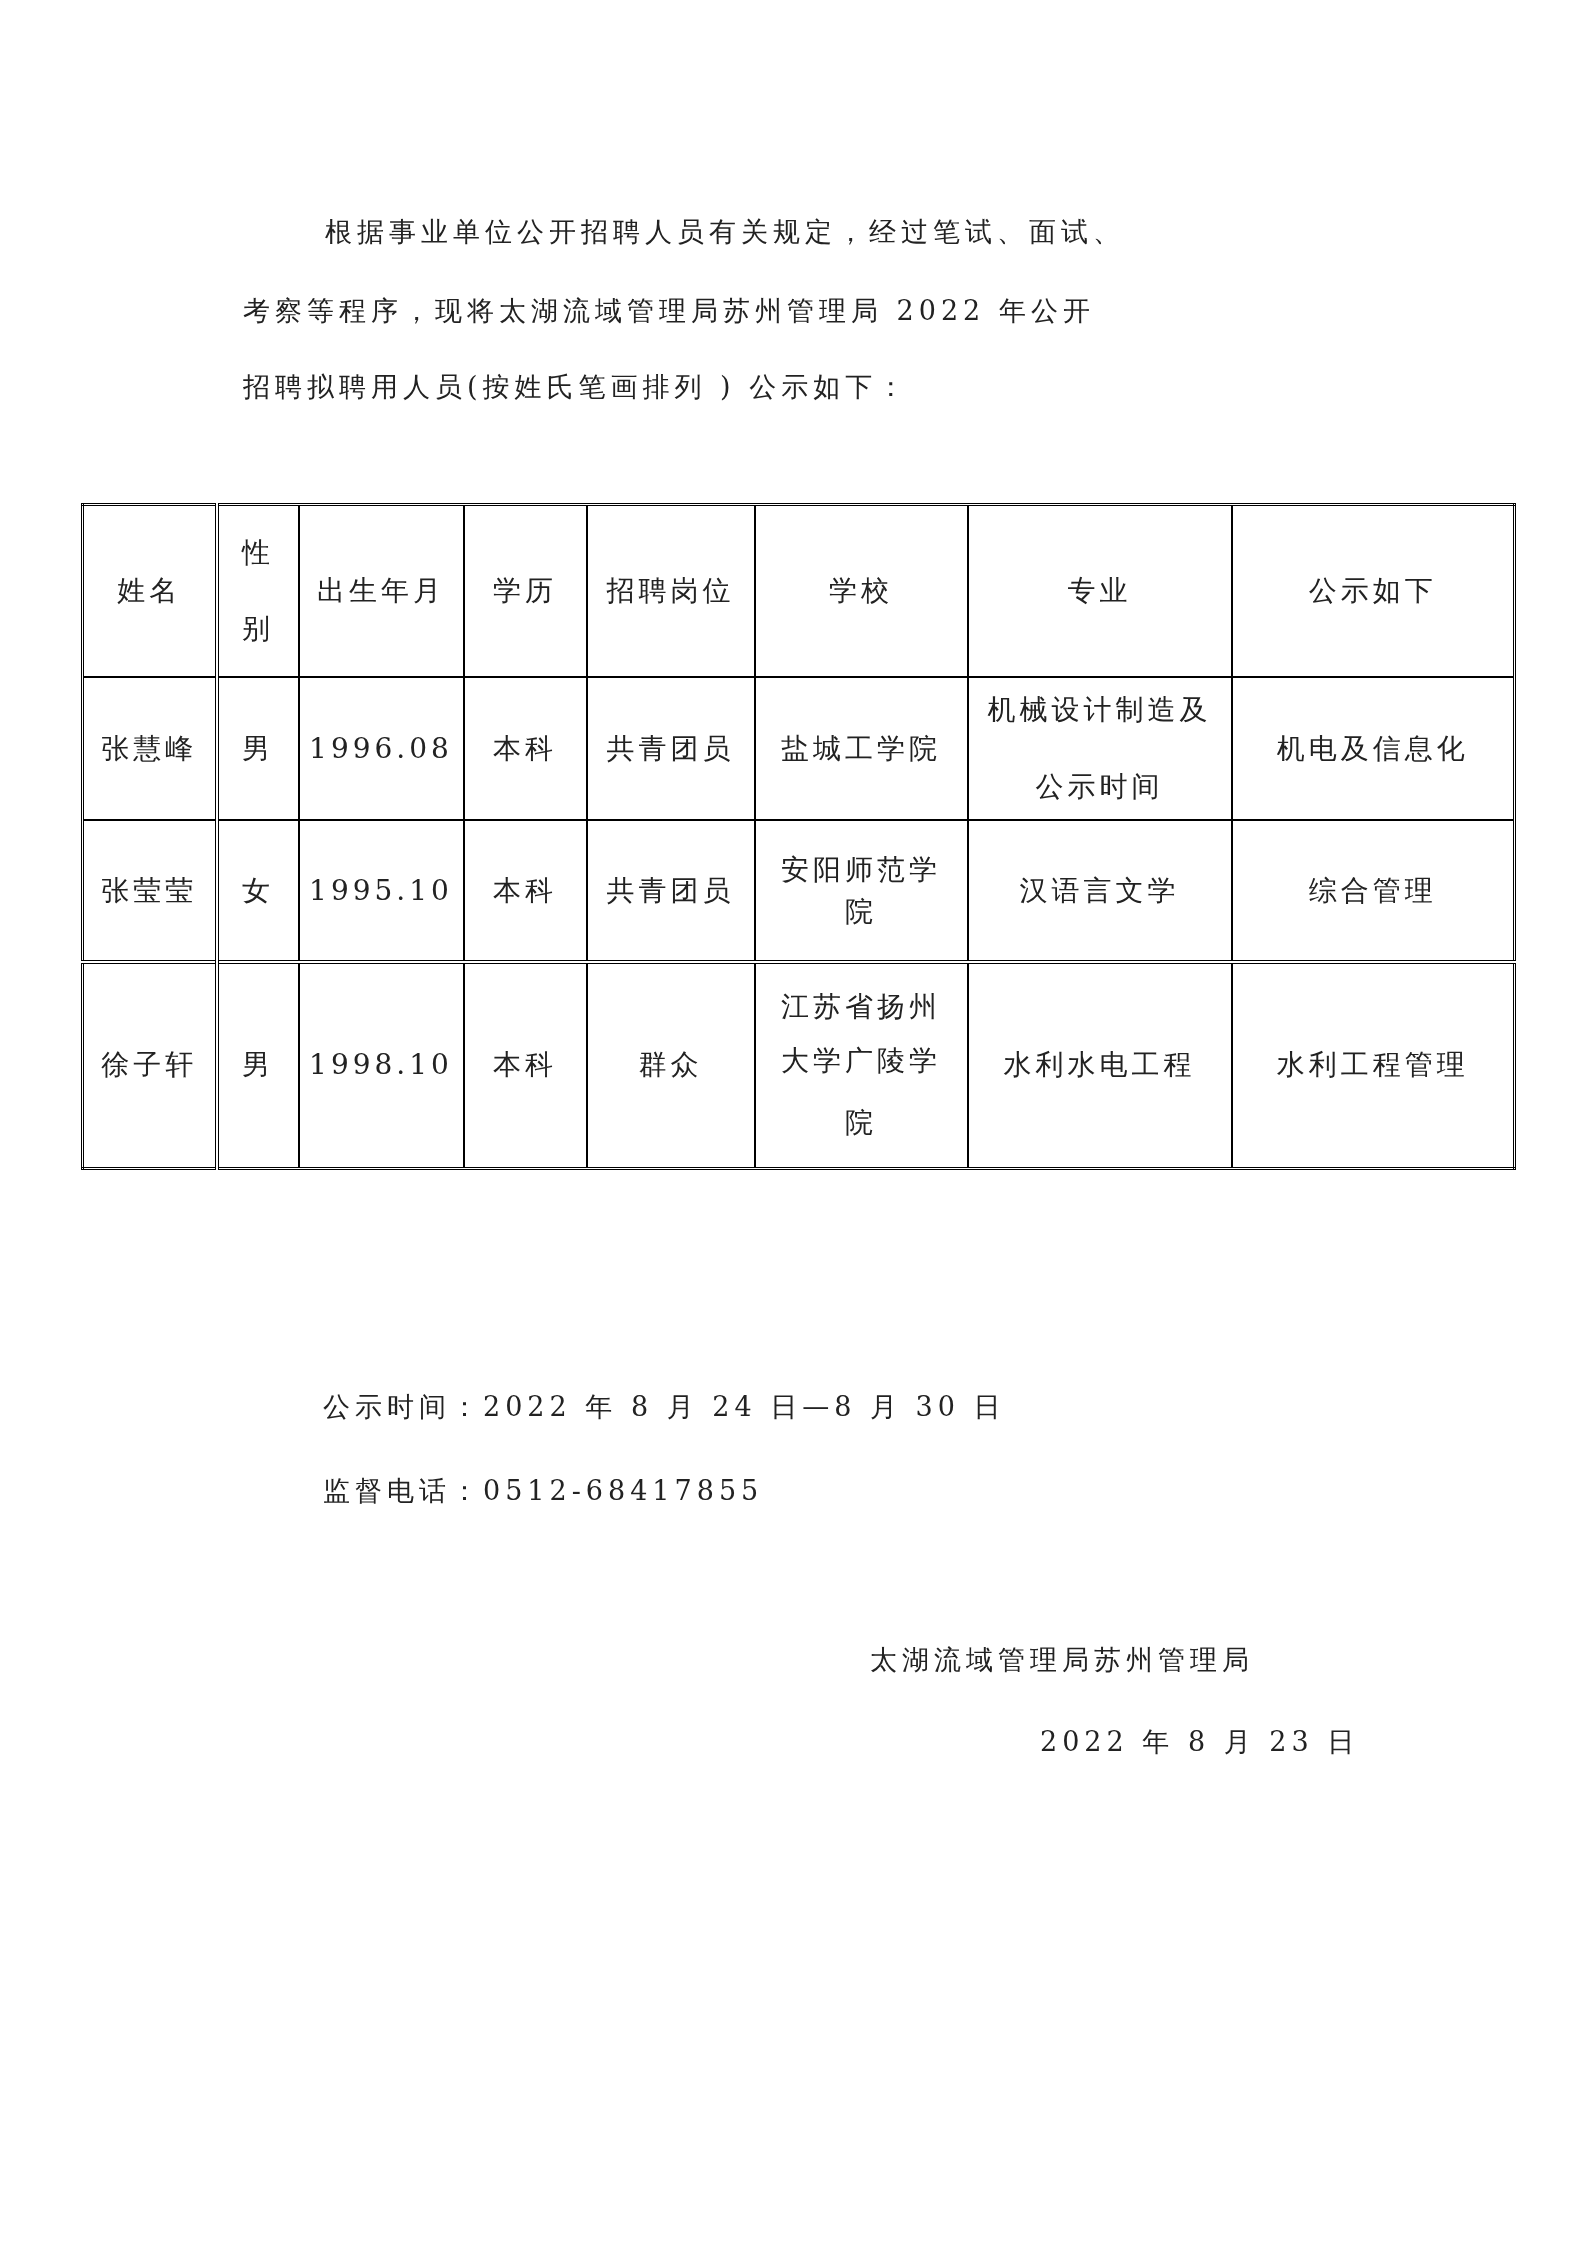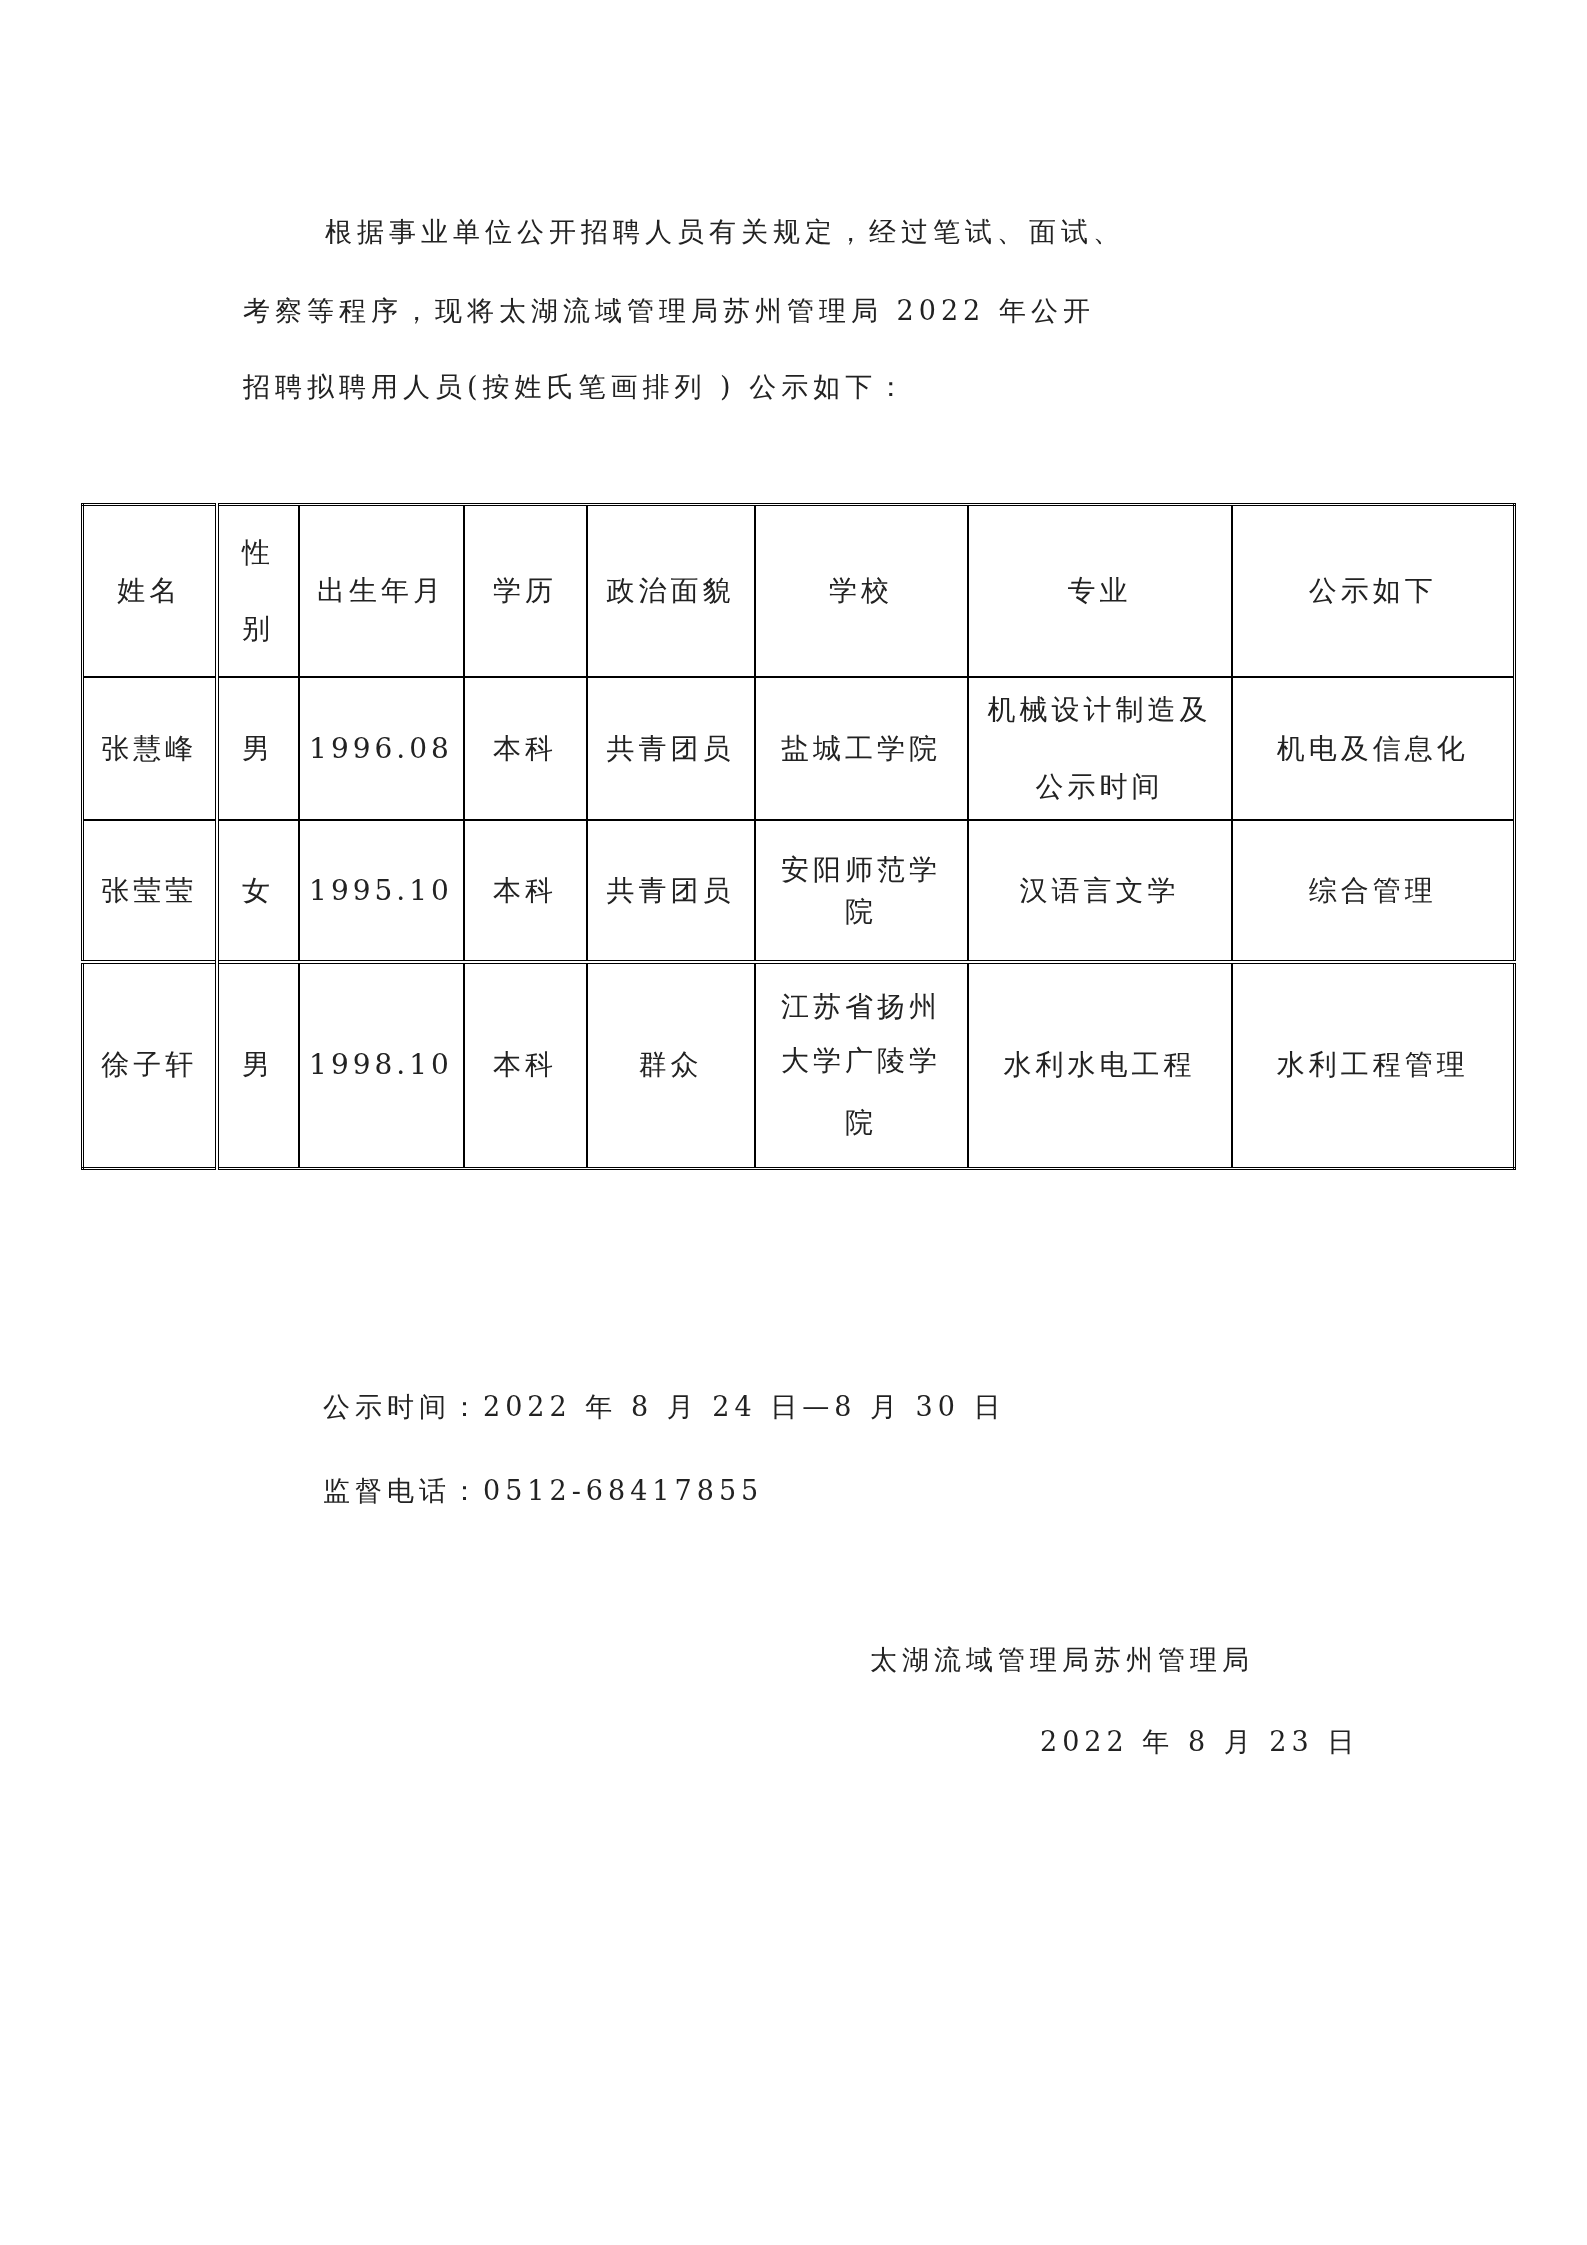--- a/index.html
+++ b/index.html
@@ -35,21 +35,21 @@
   </colgroup>
   <tbody>
       <tr class="head">
     <td>姓名</td>
     <td class="sex">
       <div style="margin-bottom:34px">性</div>
       <div>别</div>
     </td>
     <td>出生年月</td>
     <td>学历</td>
-    <td>政治面貌</td>
+    <td>招聘岗位</td>
     <td>学校</td>
     <td>专业</td>
     <td>公示如下</td>
   </tr>
   <tr style="height:143px">
     <td>张慧峰</td>
     <td class="sex">男</td>
     <td>1996.08</td>
     <td>本科</td>
     <td>共青团员</td>

